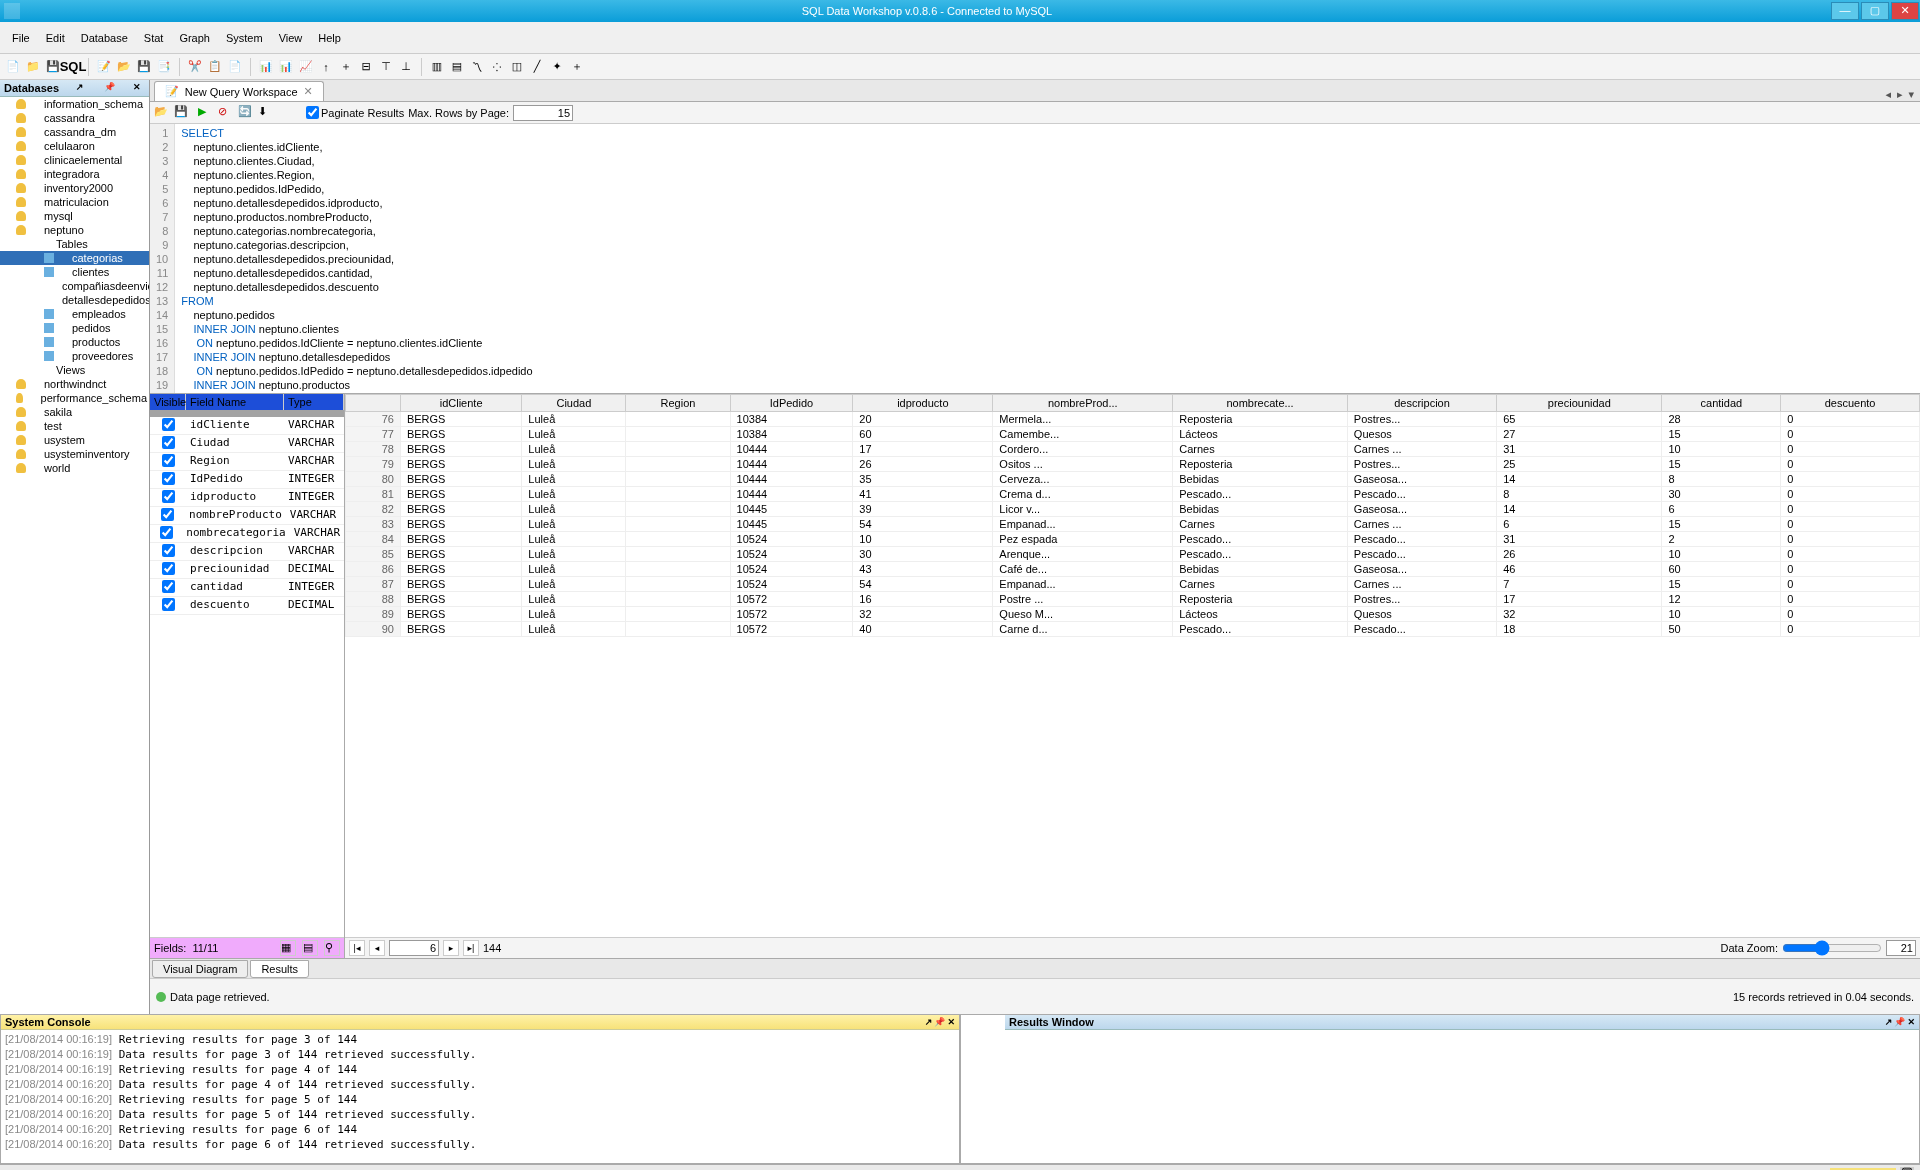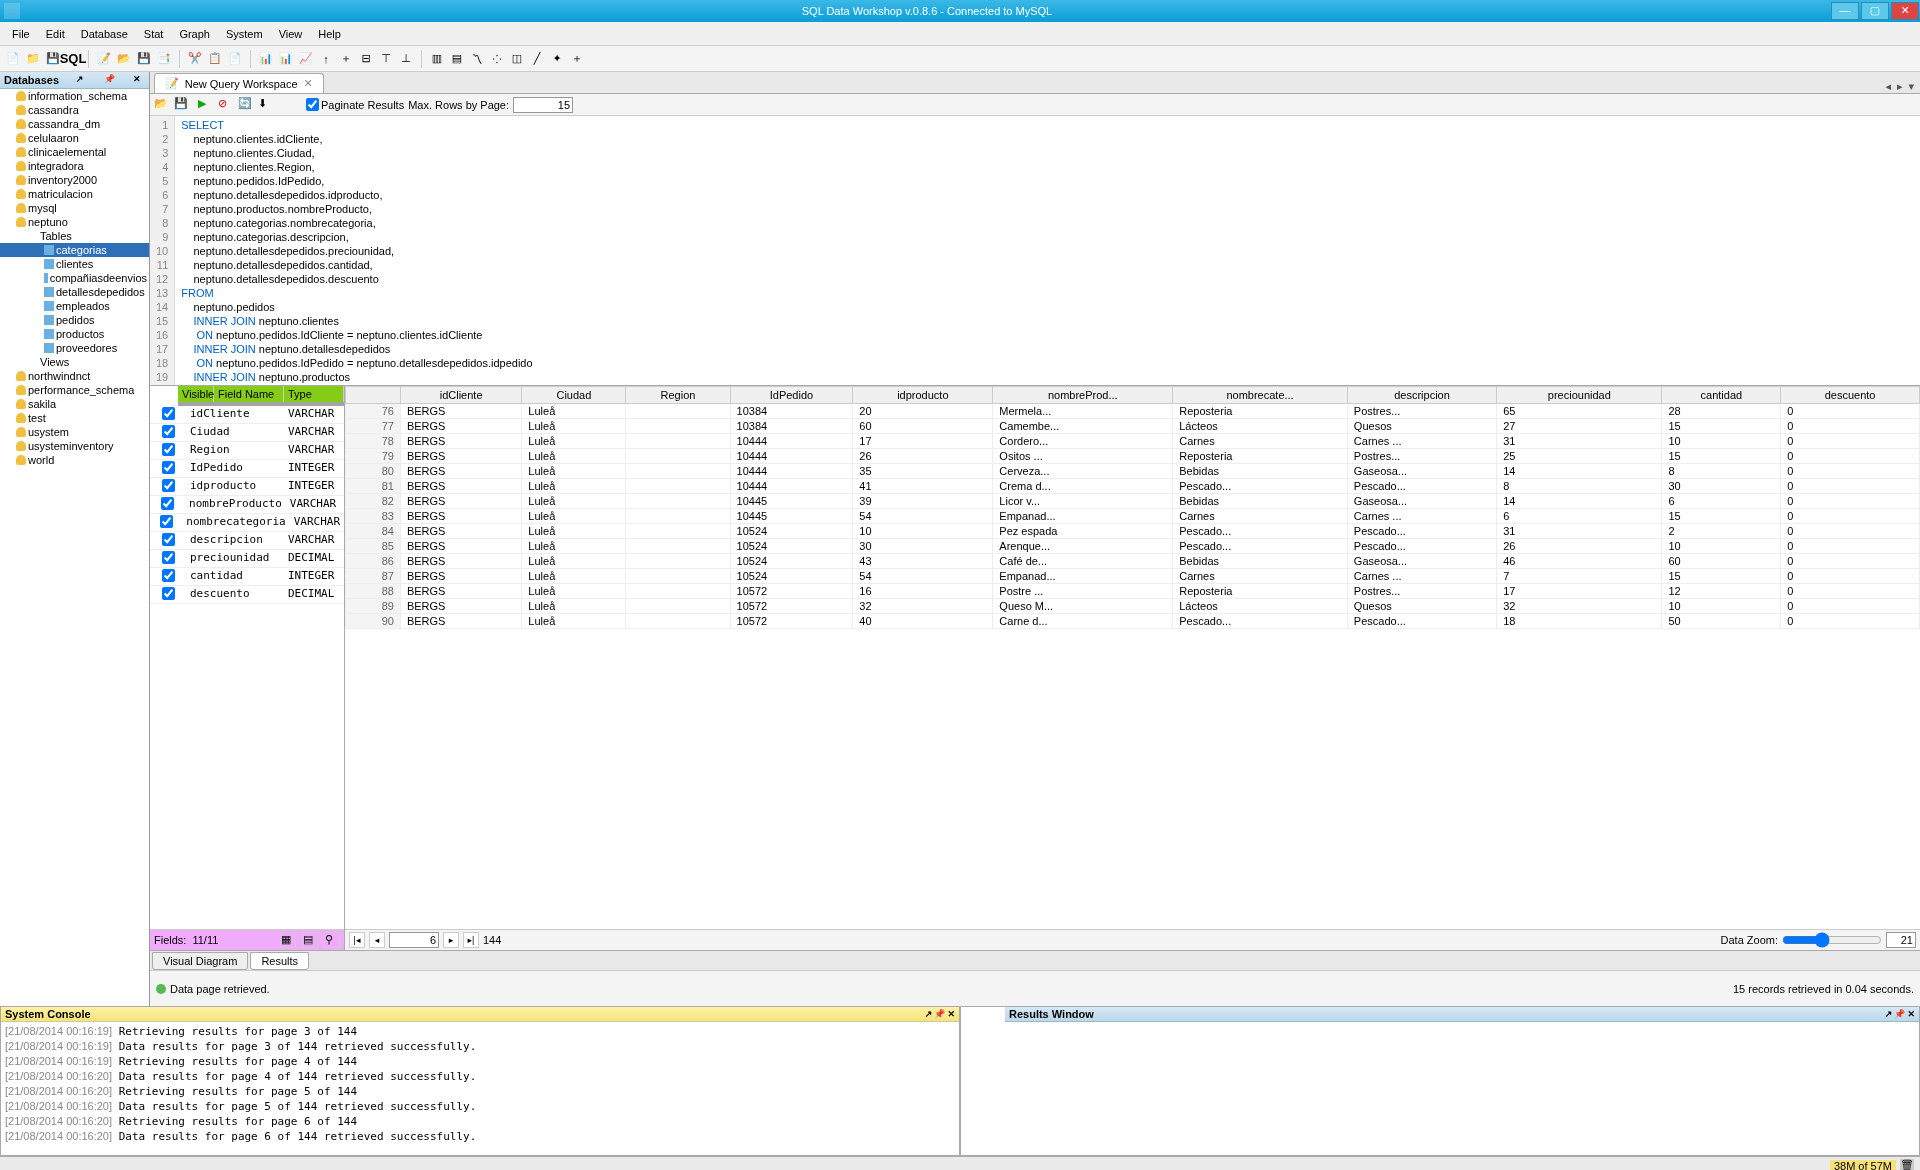--- a/index.html
+++ b/index.html
@@ -3,31 +3,31 @@
 <meta charset="utf-8">
 <style>
 * { box-sizing: border-box; margin: 0; padding: 0; font-family: Tahoma, Arial, sans-serif; font-size: 11px; }
 body { background: #fff; overflow: hidden; }
 .titlebar { background: linear-gradient(#3bb9e6, #0a9dd8); height: 22px; display: flex; align-items: center; color: #fff; }
 .titlebar .app-icon { width: 16px; height: 16px; margin: 0 4px; background: #fff3; }
 .titlebar .title-text { flex: 1; text-align: center; font-size: 11px; }
 .titlebar .win-btns { display: flex; }
 .titlebar .win-btn { width: 28px; height: 18px; margin: 0 1px; background: #5cc8ea; border: 1px solid #2a8cb8; text-align: center; line-height: 14px; font-size: 11px; cursor: pointer; }
 .titlebar .win-btn.close { background: #d44; }
-.menubar { background: #f0f0f0; border-bottom: 1px solid #ccc; height: 24px; display: flex; align-items: center; padding: 0 4px; }
+.menubar { background: #f0f0f0; border-bottom: 1px solid #ccc; height: 32px; display: flex; align-items: center; padding: 0 4px; }
 .menubar .menu-item { padding: 2px 8px; cursor: pointer; }
 .toolbar { background: #f4f4f4; border-bottom: 1px solid #ccc; height: 26px; display: flex; align-items: center; padding: 0 4px; gap: 2px; }
 .toolbar .tb-btn { width: 18px; height: 18px; border: 1px solid transparent; cursor: pointer; display: flex; align-items: center; justify-content: center; }
 .toolbar .sep { width: 1px; height: 18px; background: #ccc; margin: 0 4px; }
 .main { display: flex; height: calc(100vh - 22px - 20px - 26px - 150px - 18px); }
 .side-panel { width: 150px; border-right: 1px solid #999; display: flex; flex-direction: column; }
 .panel-head { background: linear-gradient(#d6e8f5,#bcd7ec); border-bottom: 1px solid #9bb; padding: 2px 4px; font-weight: bold; display: flex; align-items: center; }
 .panel-head .phbtn { width: 12px; height: 12px; margin-left: auto; cursor: pointer; font-size: 9px; }
 .tree { flex: 1; overflow: auto; background: #fff; }
-.tree-item { padding: 1px 2px 1px 16px; cursor: pointer; white-space: nowrap; display: flex; align-items: center; gap: 2px; }
+.tree-item { padding: 1px 2px 1px 16px; cursor: pointer; white-space: nowrap; display: flex; align-items: center; gap: 18px; }
 .tree-item.l2 { padding-left: 28px; }
 .tree-item.l3 { padding-left: 44px; }
 .tree-item.selected { background: #2f6fb7; color: #fff; }
 .tree-icon { width: 10px; height: 10px; display: inline-block; }
 .db-ico { background: #f0c040; border-radius: 50% 50% 2px 2px; }
 .tbl-ico { background: #6ab0e0; }
 .workspace { flex: 1; display: flex; flex-direction: column; }
 .tabs { background: #e8e8e8; border-bottom: 1px solid #aaa; height: 22px; display: flex; align-items: flex-end; }
 .tab { background: #fff; border: 1px solid #aaa; border-bottom: none; padding: 3px 10px; margin-left: 4px; border-radius: 3px 3px 0 0; display: flex; align-items: center; gap: 6px; }
 .tab .close-x { cursor: pointer; color: #888; }
@@ -37,21 +37,21 @@
 .query-toolbar .tb-btn { width: 16px; height: 16px; }
 .query-toolbar label { display: flex; align-items: center; gap: 2px; margin-left: 24px; }
 .query-toolbar input[type=text] { width: 60px; height: 16px; text-align: right; border: 1px solid #999; padding: 0 2px; }
 .editor { flex: 0 0 270px; display: flex; border-bottom: 1px solid #aaa; background: #fff; font-family: Consolas, monospace; font-size: 12px; overflow: auto; position: relative; }
 .gutter { background: #f0f0f0; border-right: 1px solid #ddd; color: #888; text-align: right; padding: 2px 6px; line-height: 14px; }
 .code { padding: 2px 6px; line-height: 14px; white-space: pre; }
 .kw { color: #0060c0; font-weight: normal; }
 .results-area { flex: 1; display: flex; flex-direction: column; min-height: 0; }
 .results-split { flex: 1; display: flex; min-height: 0; }
 .fields-pane { width: 195px; border-right: 1px solid #aaa; display: flex; flex-direction: column; }
-.fields-head { display: flex; background: #84cc16; border-bottom: 4px solid #a3a3a3; font-weight: normal; margin-left: 28px; }
+.fields-head { display: flex; background: #1d4ed8; border-bottom: 7px solid #a3a3a3; font-weight: normal; }
 .fields-head div { padding: 2px 4px; border-right: 1px solid #ccc; }
 .fh-vis { width: 36px; }
 .fh-name { flex: 1; }
 .fh-type { width: 60px; }
 .fields-body { flex: 1; overflow: auto; }
 .field-row { display: flex; border-bottom: 1px solid #eee; }
 .field-row div { padding: 1px 4px; }
 .fr-vis { width: 36px; text-align: center; }
 .fr-name { flex: 1; font-family: Consolas, monospace; }
 .fr-type { width: 60px; font-family: Consolas, monospace; }

